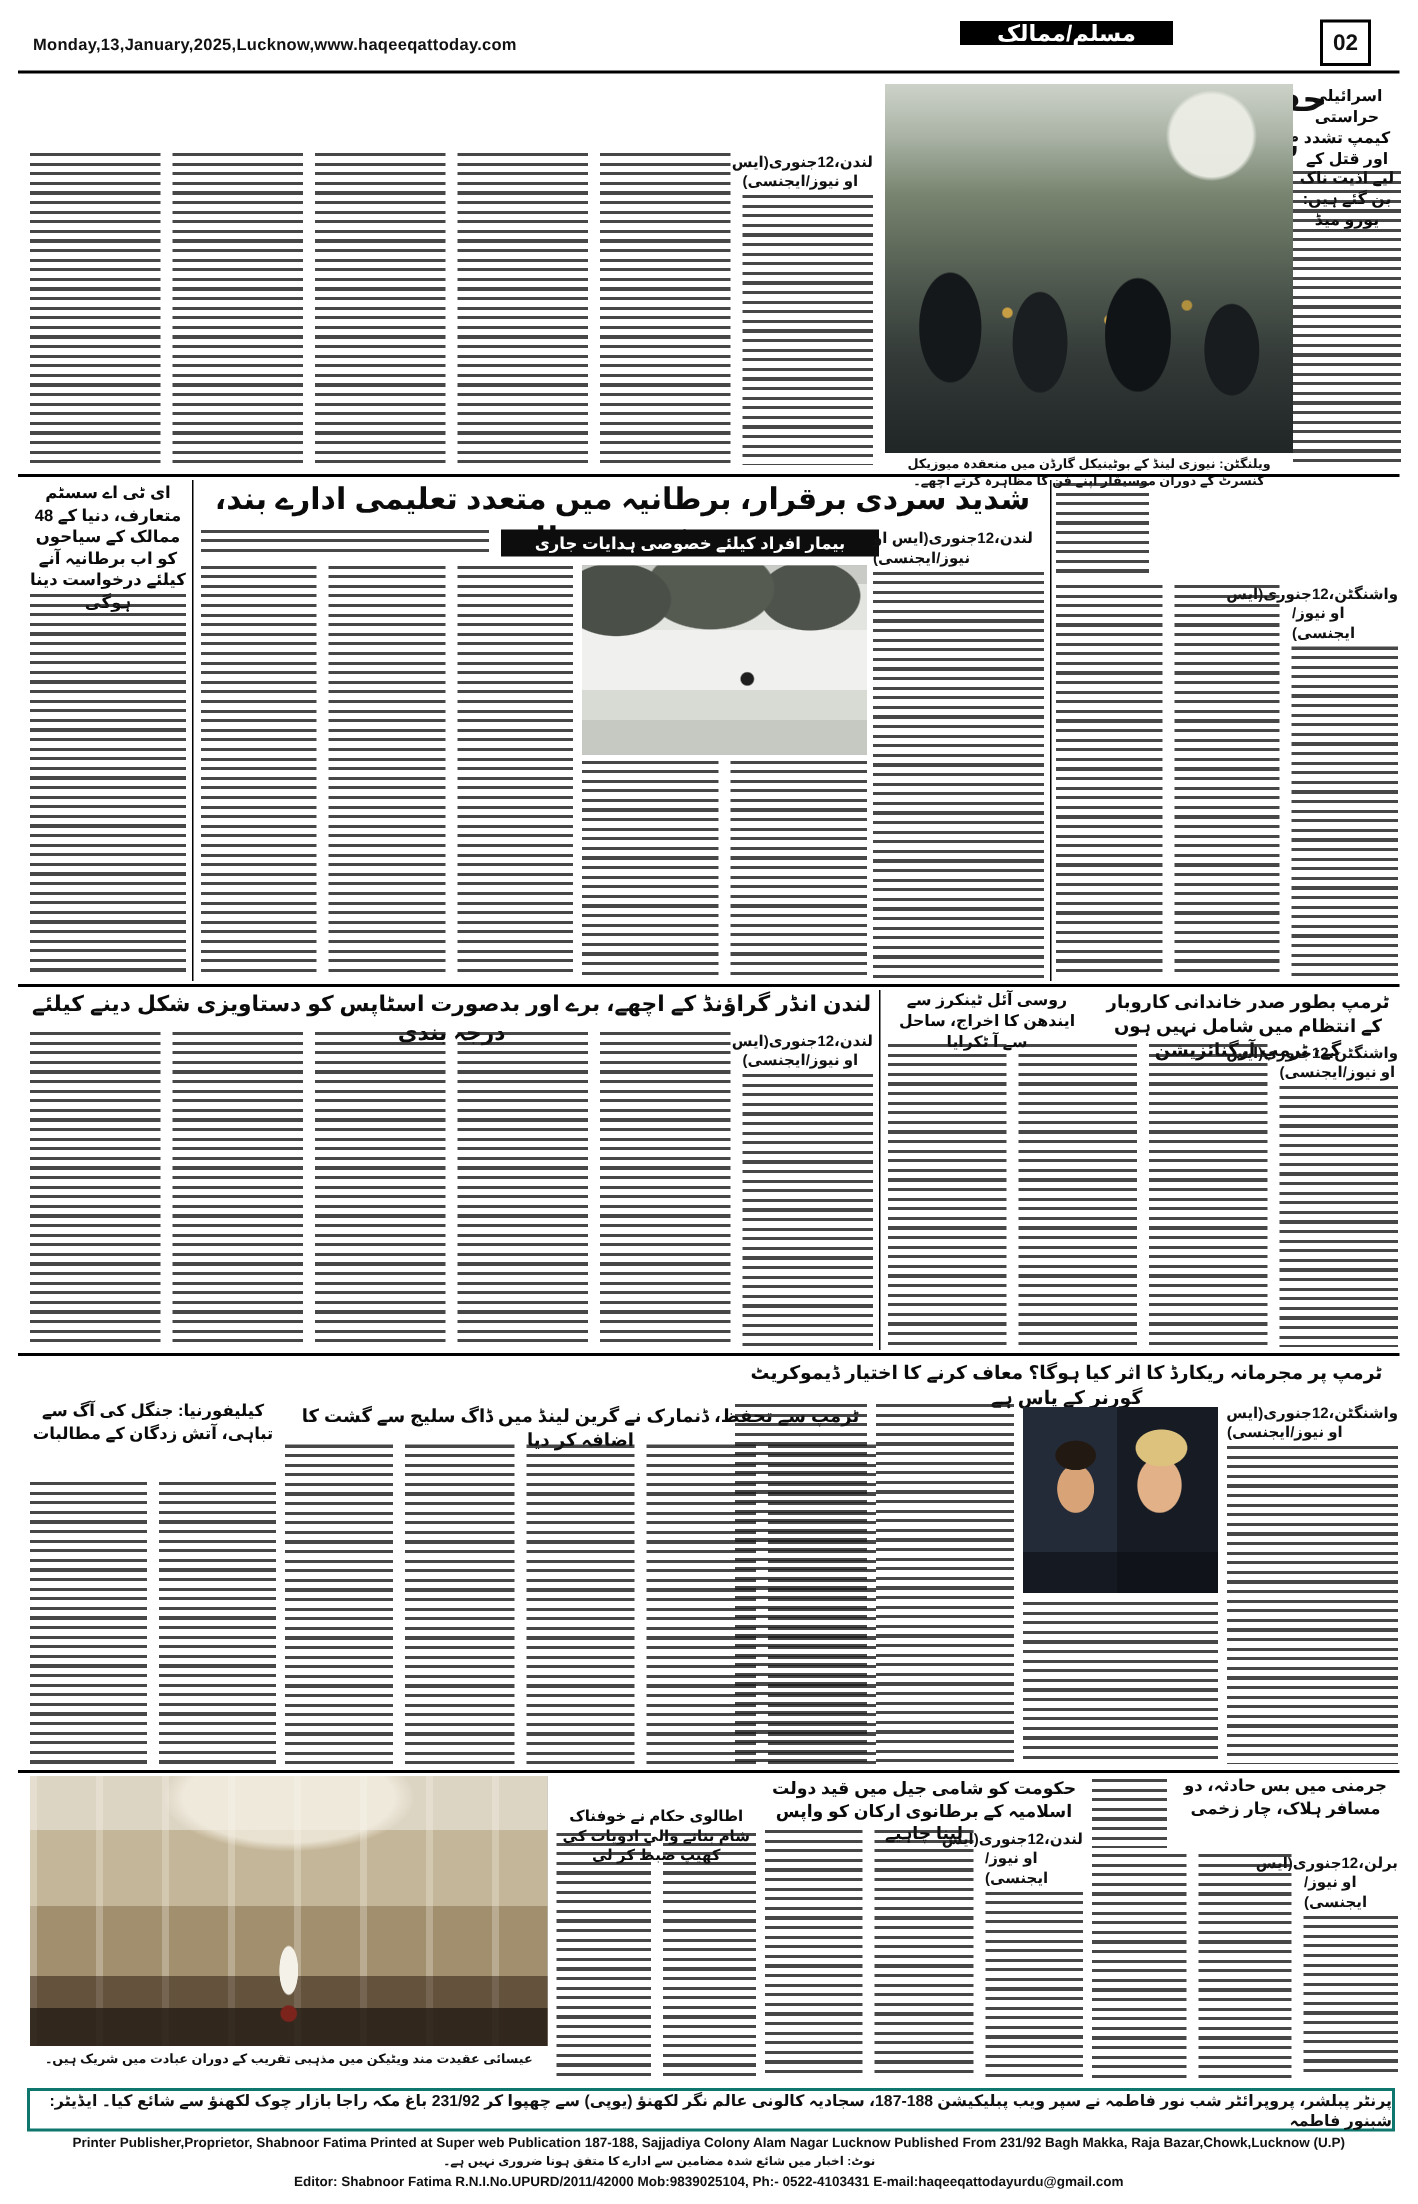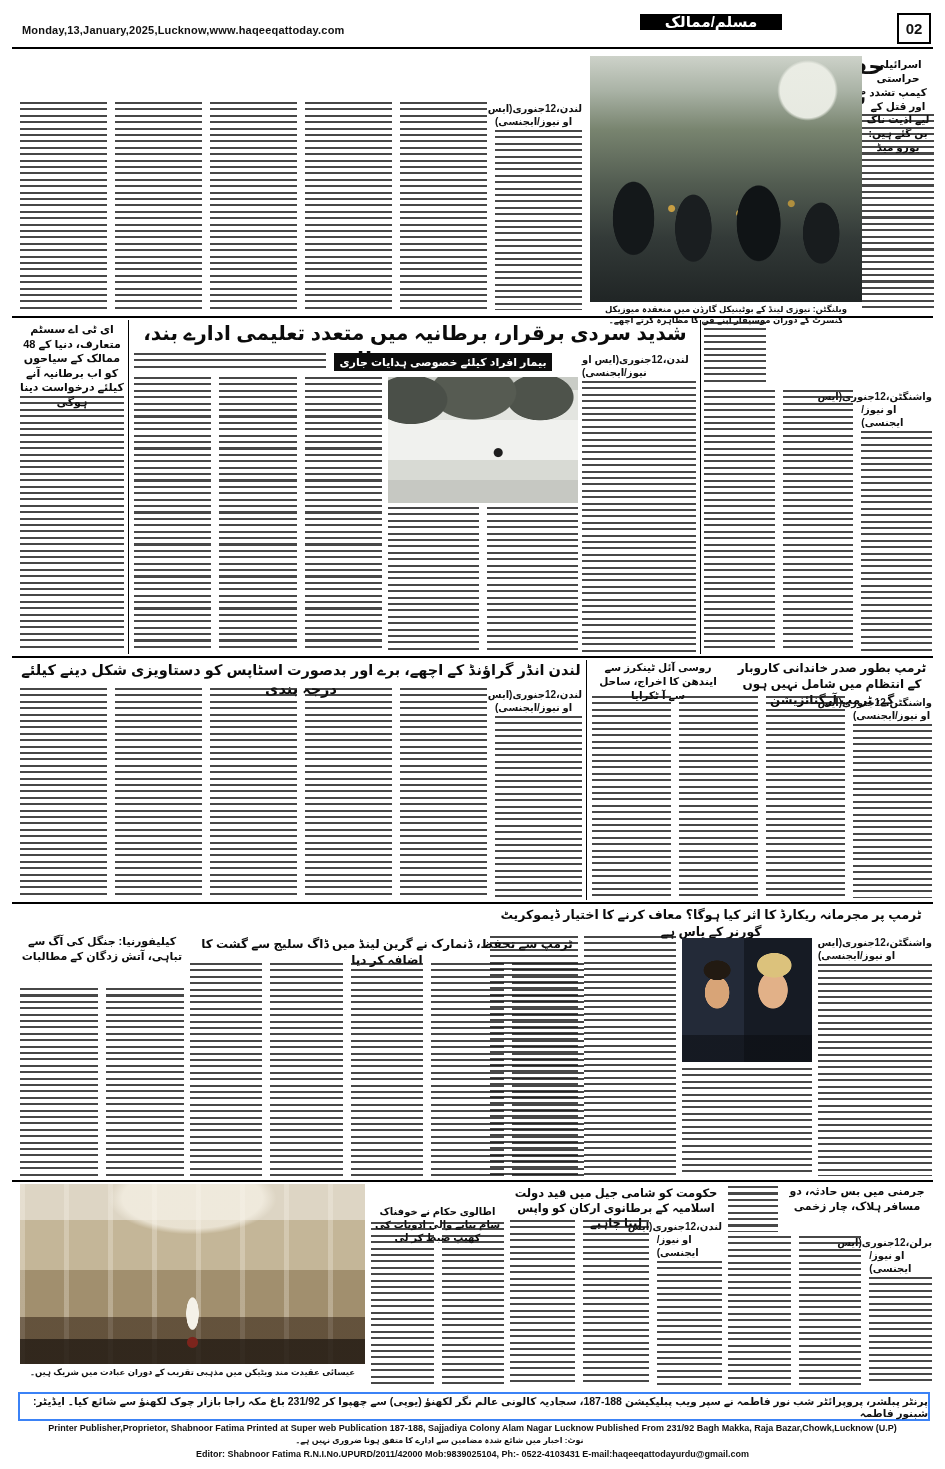--- a/index.html
+++ b/index.html
@@ -48,36 +48,36 @@
     radial-gradient(ellipse 20px 26px at 27% 44%, #d8a477 0 60%, transparent 63%),
     linear-gradient(0deg, rgba(10,12,16,.55) 0 22%, transparent 22%),
     linear-gradient(90deg,#232a38 0 48%,#161b24 48% 100%);}
   .ph-church{background-image:
     radial-gradient(ellipse 10px 26px at 50% 72%, #f4f1e8 0 60%, transparent 65%),
     radial-gradient(circle at 50% 88%, #7c241c 0 5px, transparent 6px),
     linear-gradient(0deg, rgba(42,33,24,.9) 0 14%, rgba(84,68,50,.55) 14% 26%, transparent 26%),
     repeating-linear-gradient(90deg, rgba(250,246,238,.28) 0 5px, transparent 5px 44px),
     radial-gradient(ellipse 140px 60px at 50% 8%, rgba(245,240,228,.75) 0 50%, transparent 60%),
     linear-gradient(180deg,#ddd5c4 0 20%,#c4b698 20% 48%,#a18f6e 48% 74%,#776449 74% 100%);}
-  .footbox{border:2px solid #3b82f6;display:flex;align-items:center;justify-content:center;
+  .footbox{border:2px solid #0f766e;display:flex;align-items:center;justify-content:center;
            font-weight:bold;font-size:10.5px;}
   .footline{text-align:center;font-size:9px;font-weight:bold;width:945px;}
   .footnote{text-align:center;font-size:8px;width:879px;font-weight:bold;}
 </style>
 </head>
 <body>
 
 <div class="page">
 
   <div class="abs dateline-top" style="left:22px;top:24px;">Monday,13,January,2025,Lucknow,www.haqeeqattoday.com</div>
   <div class="abs section-box" style="left:640px;top:14px;width:142px;height:16px;">
     <span dir="rtl">مسلم/ممالک</span>
   </div>
   <div class="abs masthead" dir="rtl" style="left:784px;top:8px;width:118px;margin-top:44px;">حقیقت ٹوڈے</div>
-  <div class="abs pageno" style="left:880px;top:13px;width:30px;height:27px;margin-left:17px;">02</div>
+  <div class="abs pageno" style="left:880px;top:13px;width:30px;height:27px;">02</div>
   <div class="abs rule" style="left:12px;top:47px;width:921px;height:2px;"></div>
 
   <div class="abs cols" style="left:20px;top:102px;width:562px;height:208px;">
     <div class="colwrap">
       <div class="dl" dir="rtl">لندن،12جنوری(ایس او نیوز/ایجنسی)</div>
       <div class="tx grow"></div>
     </div>
     <div class="col tx"></div>
     <div class="col tx"></div>
     <div class="col tx"></div>
@@ -93,21 +93,21 @@
 
   <div class="abs rule" style="left:12px;top:316px;width:921px;height:2px;"></div>
 
   <div class="abs hl" dir="rtl" style="left:20px;top:322px;width:104px;font-size:11px;">ای ٹی اے سسٹم متعارف، دنیا کے 48 ممالک کے سیاحوں کو اب برطانیہ آنے کیلئے درخواست دینا ہوگی</div>
   <div class="abs tx" style="left:20px;top:396px;width:104px;height:256px;"></div>
 
   <div class="abs rule" style="left:128px;top:320px;width:1px;height:334px;"></div>
 
   <div class="abs hl" dir="rtl" style="left:134px;top:320px;width:562px;font-size:20px;">شدید سردی برقرار، برطانیہ میں متعدد تعلیمی ادارے بند، سفر میں خلل</div>
   <div class="abs tx" style="left:134px;top:353px;width:192px;height:18px;"></div>
-  <div class="abs kicker" dir="rtl" style="left:334px;top:353px;width:218px;height:18px;">بیمار افراد کیلئے خصوصی ہدایات جاری</div>
+  <div class="abs kicker" dir="rtl" style="left:334px;top:353px;width:252px;height:18px;">بیمار افراد کیلئے خصوصی ہدایات جاری</div>
 
   <div class="abs cols" style="left:134px;top:377px;width:248px;height:275px;">
     <div class="col tx"></div>
     <div class="col tx"></div>
     <div class="col tx"></div>
   </div>
   <div class="abs photo ph-snow" style="left:388px;top:377px;width:190px;height:126px;"></div>
   <div class="abs cols" style="left:388px;top:507px;width:190px;height:145px;">
     <div class="col tx"></div>
     <div class="col tx"></div>

